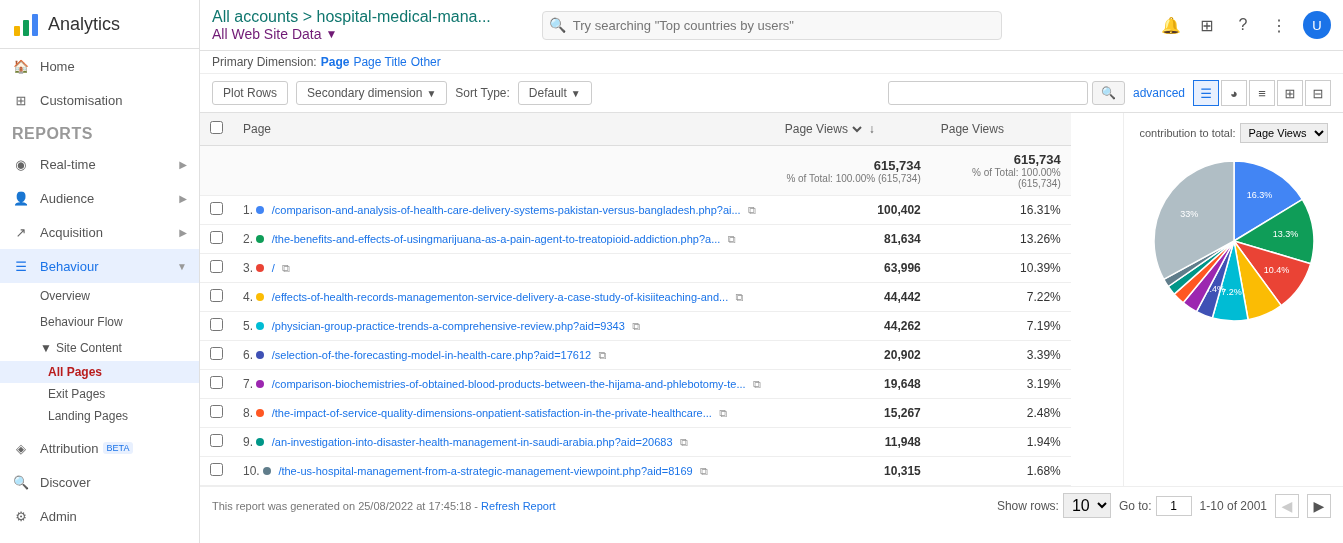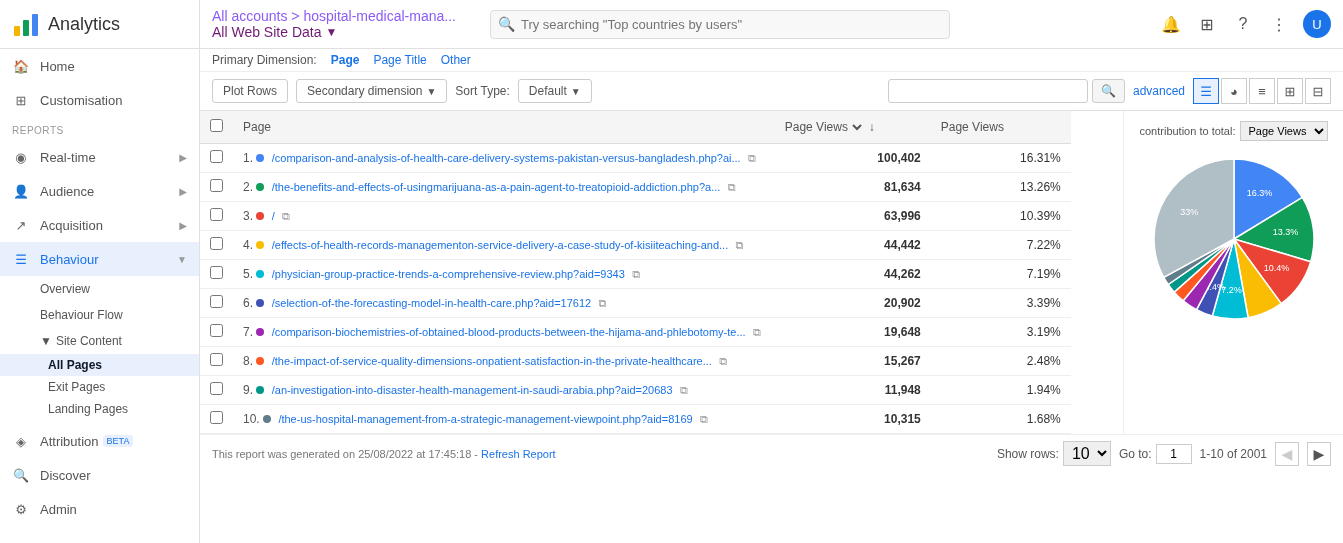--- a/index.html
+++ b/index.html
@@ -5,34 +5,34 @@
     * { box-sizing: border-box; margin: 0; padding: 0; }
     body { font-family: Arial, sans-serif; font-size: 12px; color: #333; background: #fff; display: flex; height: 543px; overflow: hidden; }
 
     
     #sidebar { width: 200px; min-width: 200px; background: #fff; border-right: 1px solid #e0e0e0; display: flex; flex-direction: column; overflow-y: auto; }
     .sidebar-header { display: flex; align-items: center; padding: 10px 12px; border-bottom: 1px solid #e0e0e0; }
     .sidebar-logo { width: 28px; height: 28px; margin-right: 8px; }
     .sidebar-title { font-size: 18px; font-weight: 400; color: #333; }
     .sidebar-nav-item { display: flex; align-items: center; padding: 8px 12px; cursor: pointer; color: #555; font-size: 13px; }
     .sidebar-nav-item .nav-icon { width: 18px; height: 18px; margin-right: 10px; display: flex; align-items: center; justify-content: center; color: #666; }
-    .sidebar-section-label { font-size: 10px; color: #999; padding: 8px 12px 4px; font-weight: 400; letter-spacing: 0.5px; }
+    .sidebar-section-label { font-size: 16px; color: #999; padding: 8px 12px 4px; font-weight: 700; letter-spacing: 0.5px; }
     .sidebar-sub-item { padding: 6px 12px 6px 40px; cursor: pointer; color: #555; font-size: 12px; display: flex; align-items: center; }
     .sidebar-nav-item.active { background: #e8f0fe; color: #1a73e8; }
     .sidebar-nav-item.active .nav-icon { color: #1a73e8; }
     .nav-expand { margin-left: auto; font-size: 10px; color: #999; }
     .site-content-sub { padding: 4px 12px 4px 48px; cursor: pointer; font-size: 12px; color: #555; }
-    .site-content-sub.active { color: #0f172a; font-weight: 600; background: #e8f0fe; }
+    .site-content-sub.active { color: #b91c1c; font-weight: 600; background: #e8f0fe; }
 
     
     #main { flex: 1; display: flex; flex-direction: column; overflow: hidden; }
 
     
     #topbar { display: flex; align-items: center; padding: 8px 12px; border-bottom: 1px solid #e0e0e0; background: #fff; min-height: 48px; }
-    .topbar-breadcrumb { font-size: 14px; color: #8b5cf6; margin-right: 6px; }
+    .topbar-breadcrumb { font-size: 16px; color: #0f766e; margin-right: 23px; }
     .topbar-site { font-size: 14px; font-weight: 500; color: #701a75; display: flex; align-items: center; gap: 4px; }
     .topbar-search { flex: 1; margin: 0 16px; }
     .topbar-search input { width: 100%; max-width: 480px; padding: 6px 12px 6px 32px; border: 1px solid #ddd; border-radius: 4px; font-size: 13px; color: #555; background: #f8f8f8; }
     .topbar-search-wrap { position: relative; display: inline-block; width: 100%; max-width: 480px; }
     .topbar-search-icon { position: absolute; left: 8px; top: 50%; transform: translateY(-50%); color: #999; font-size: 14px; }
     .topbar-icons { display: flex; align-items: center; gap: 12px; margin-left: auto; }
     .topbar-icon { width: 24px; height: 24px; display: flex; align-items: center; justify-content: center; cursor: pointer; color: #555; font-size: 16px; }
     .topbar-avatar { width: 28px; height: 28px; border-radius: 50%; background: #1a73e8; display: flex; align-items: center; justify-content: center; color: #fff; font-size: 13px; cursor: pointer; }
 
     
@@ -82,21 +82,21 @@
     .footer-show { display: flex; align-items: center; gap: 4px; }
     .footer-select { border: 1px solid #ccc; padding: 2px 4px; font-size: 16px; }
     .footer-page { display: flex; align-items: center; gap: 4px; }
     .footer-page input { width: 40px; border: 1px solid #ccc; padding: 2px 4px; font-size: 12px; text-align: center; }
     .footer-nav-btn { width: 24px; height: 24px; border: 1px solid #ccc; background: #fff; cursor: pointer; display: flex; align-items: center; justify-content: center; font-size: 14px; color: #555; }
     .footer-nav-btn:disabled { color: #ccc; cursor: default; }
     .footer-generated { font-size: 11px; color: #777; flex: 1; }
     .refresh-link { color: #1a73e8; cursor: pointer; }
 
     
-    .primary-dim-bar { display: flex; align-items: center; padding: 4px 12px; font-size: 12px; color: #555; gap: 14px; border-bottom: 1px solid #eee; }
+    .primary-dim-bar { display: flex; align-items: center; padding: 4px 12px; font-size: 12px; color: #555; gap: 4px; border-bottom: 1px solid #eee; }
     .dim-link { color: #1a73e8; cursor: pointer; font-size: 12px; }
     .dim-link.active { font-weight: 600; }
   </style>
 </head>
 <body>
 
 <div id="sidebar">
   <div class="sidebar-header">
     <svg class="sidebar-logo" viewBox="0 0 28 28">
       <rect x="2" y="16" width="6" height="10" fill="#f4b400" rx="1"></rect>
@@ -252,20 +252,33 @@
                     <option>Page Views</option>
                   </select>
                   <span>↓</span>
                 </div>
               </th>
               <th class="th-page-views metric-header" style="min-width:140px;">
                 <span>Page Views</span>
               </th>
             </tr>
 
+            <tr class="summary-row">
+              <td></td>
+              <td></td>
+              <td style="text-align:right;">
+                <div class="summary-total">615,734</div>
+                <div class="summary-sub">% of Total: 100.00% (615,734)</div>
+              </td>
+              <td style="text-align:right;">
+                <div class="summary-total">615,734</div>
+                <div class="summary-sub">% of Total: 100.00%</div>
+                <div class="summary-sub">(615,734)</div>
+              </td>
+            </tr>
           </thead>
           <tbody id="table-body">
           <tr>
       <td class="checkbox-col"><input type="checkbox" style=""></td>
       <td>
         <span class="row-num">1.</span>
         <span class="page-dot" style="background:#4285f4"></span>
         <a class="page-link" href="#" title="/comparison-and-analysis-of-health-care-delivery-systems-pakistan-versus-bangladesh.php?aid=18097">/comparison-and-analysis-of-health-care-delivery-systems-pakistan-versus-bangladesh.php?ai...</a>
         <span class="copy-icon">⧉</span>
       </td>

